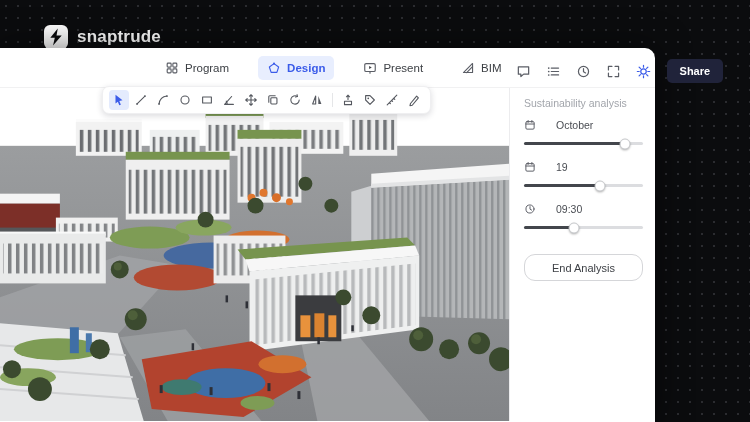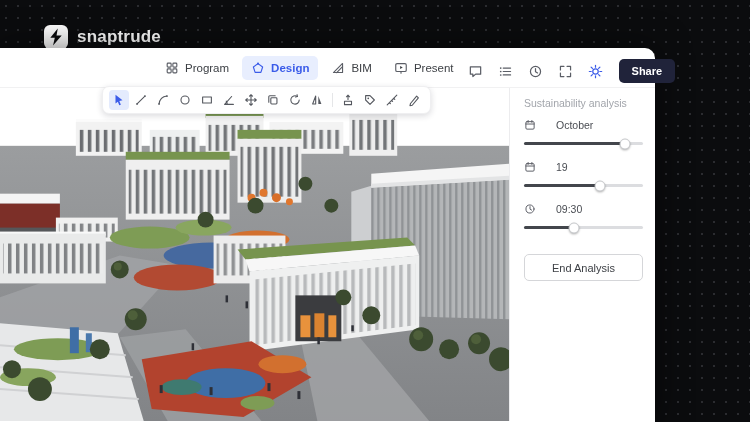--- a/index.html
+++ b/index.html
@@ -21,21 +21,21 @@
 
   
   .app-window {
     position:absolute; left:0; top:48px; width:655px; height:374px;
     background:#fff; border-radius:0 10px 0 0;
     box-shadow:0 0 34px rgba(0,0,0,.55);
   }
 
   
   .app-toolbar { display:flex; align-items:center; height:40px; padding:0 8px; border-bottom:1px solid #f1f1f2; }
-  .tabs { display:flex; align-items:center; gap:4px; margin-left:148px; }
+  .tabs { display:flex; align-items:center; gap:20px; margin-left:148px; }
   .tab { display:flex; align-items:center; gap:6px; padding:5px 9px; border:none; background:transparent; border-radius:5px;
          font-family:inherit; font-size:11.5px; color:#3d4045; cursor:pointer; }
   .tab svg { width:14px; height:14px; stroke:#5b5e66; stroke-width:1.3; fill:none; stroke-linecap:round; stroke-linejoin:round; }
   .tab.active { background:#e8eefe; color:var(--accent); font-weight:700; }
   .tab.active svg { stroke:var(--accent); }
   .toolbar-right { margin-left:auto; display:flex; align-items:center; gap:4px;margin-top:7px; }
   .icon-btn { width:26px; height:26px; display:flex; align-items:center; justify-content:center; border:none; background:transparent; border-radius:5px; cursor:pointer; color:#5b5e66; }
   .icon-btn svg { width:15px; height:15px; stroke:currentColor; stroke-width:1.3; fill:none; stroke-linecap:round; stroke-linejoin:round; }
   .icon-btn.accent { color:var(--accent); }
   .share-btn { margin-left:6px; padding:6px 13px; border:none; border-radius:5px; background:#20233a; color:#fff;
@@ -71,21 +71,21 @@
 
   .slider-group { margin-bottom:13px; }
   .slider-label { display:flex; align-items:center; gap:20px; font-size:10.5px; color:#4a4d53; margin-bottom:7px; }
   .slider-label svg { width:12px; height:12px; stroke:#5b5e66; stroke-width:1.3; fill:none; stroke-linecap:round; stroke-linejoin:round; }
   .slider { position:relative; height:10px; cursor:pointer; }
   .track { position:absolute; top:4px; left:0; right:0; height:3px; border-radius:2px; background:#dcdde0; }
   .fill { height:100%; border-radius:2px; background:#43464c; width:50%; }
   .handle { position:absolute; top:5.5px; left:50%; width:11px; height:11px; border-radius:50%;
             background:#fff; border:1px solid #c6c8cb; box-shadow:0 1px 2px rgba(0,0,0,.25); transform:translate(-50%,-50%); }
 
-  .end-btn { margin-top:9px; width:100%; height:27px; background:#fff; border:1px solid #d5d6d9; border-radius:5px;
+  .end-btn { margin-top:9px; width:100%; height:27px; background:#fff; border:1px solid #d5d6d9; border-radius:11px;
              font-family:inherit; font-size:11px; color:#3d4045; cursor:pointer; }
 </style>
 </head>
 <body>
 
 <div class="page">
 
   <header class="top-bar">
     <div class="logo">
       <svg width="24" height="24" viewBox="0 0 22 22">
@@ -111,32 +111,32 @@
         </button>
         <button class="tab active">
           <svg viewBox="0 0 16 16">
               <path d="M8 3 L13.3 6.9 L11.3 13 L4.7 13 L2.7 6.9 Z"></path>
               <circle cx="8" cy="3" r="1.2" fill="currentColor" stroke="none"></circle>
             </svg>
           <span>Design</span>
         </button>
         <button class="tab">
           <svg viewBox="0 0 16 16">
-              <path d="M2.8 13.2 L13.2 13.2 L13.2 2.8 Z"></path>
-              <path d="M6.5 13.2 L13.2 6.5"></path>
-            </svg>
-          <span>BIM</span>
-        </button>
-        <button class="tab">
-          <svg viewBox="0 0 16 16">
               <rect x="2" y="3" width="12" height="9" rx="1.5"></rect>
               <path d="M7 5.8 L10 7.5 L7 9.2 Z" fill="currentColor" stroke="none"></path>
               <path d="M8 12 L8 14"></path>
             </svg>
           <span>Present</span>
+        </button>
+        <button class="tab">
+          <svg viewBox="0 0 16 16">
+              <path d="M2.8 13.2 L13.2 13.2 L13.2 2.8 Z"></path>
+              <path d="M6.5 13.2 L13.2 6.5"></path>
+            </svg>
+          <span>BIM</span>
         </button>
       </div>
 
       <div class="toolbar-right">
         <button class="icon-btn">
           <svg viewBox="0 0 16 16">
               <path d="M13.5 3 H2.5 V10.8 H5.2 V13.4 L8.2 10.8 H13.5 Z"></path>
             </svg>
         </button>
         <button class="icon-btn">

